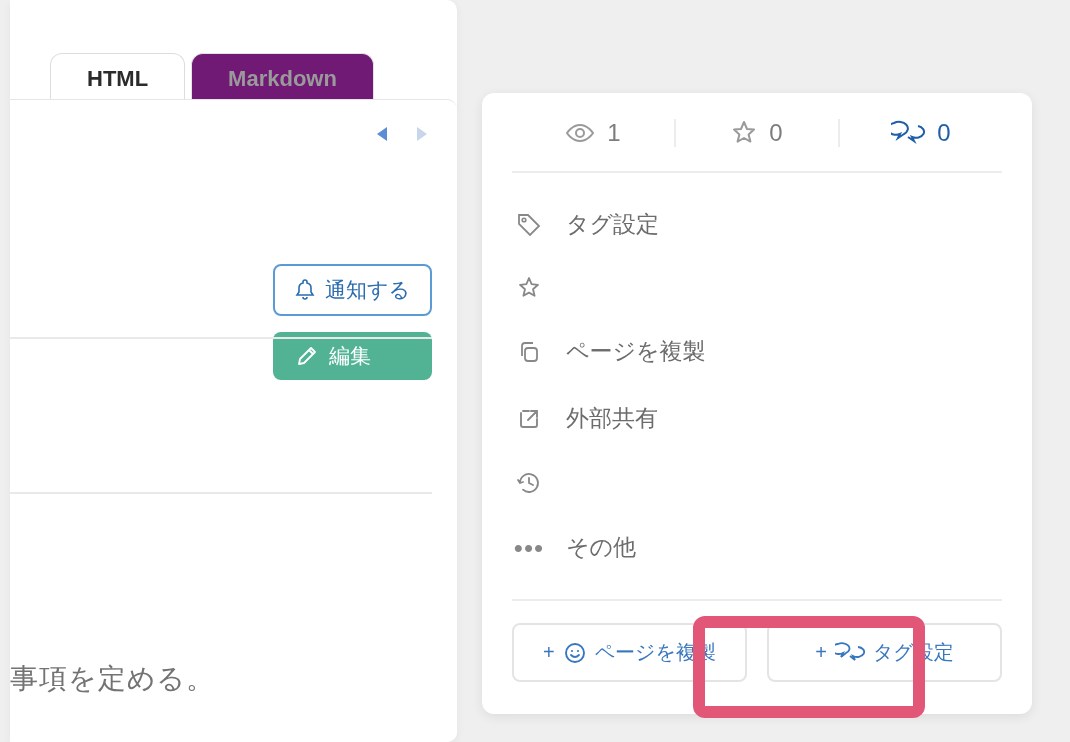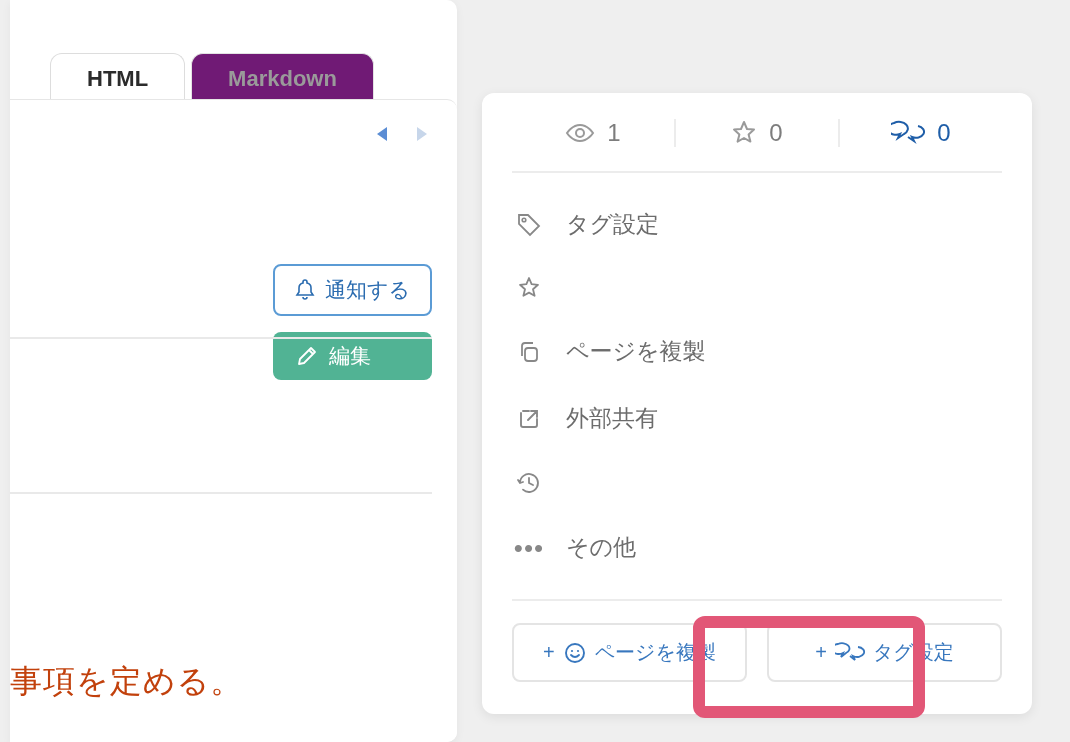--- a/index.html
+++ b/index.html
@@ -111,22 +111,22 @@
       left: 0;
       right: 25px;
       top: 392px;
       height: 2px;
       background: #e9e9e9;
     }
     .bodytext {
       position: absolute;
       left: 0;
       top: 560px;
-      font-size: 32px;
-      color: #c2410c;
+      font-size: 28px;
+      color: #737373;
       letter-spacing: 1px;
     }
 
     
     .side-panel {
       position: absolute;
       left: 482px;
       top: 93px;
       width: 550px;
       background: #fff;

